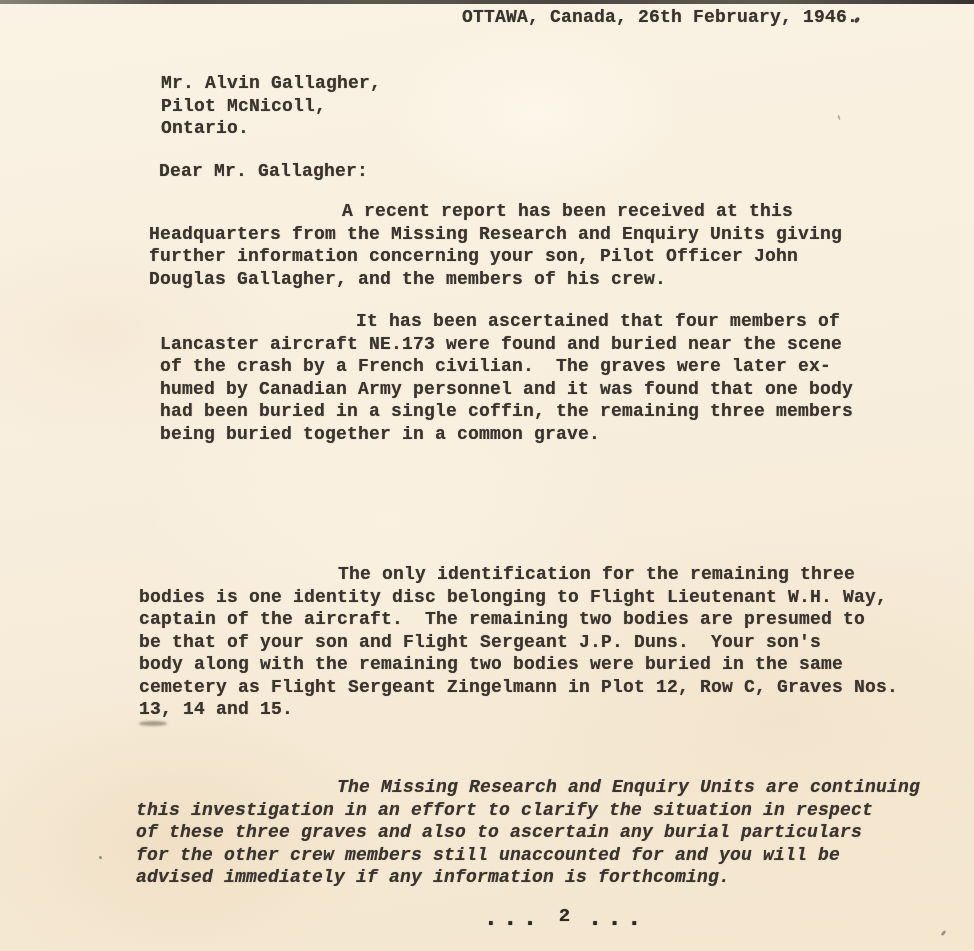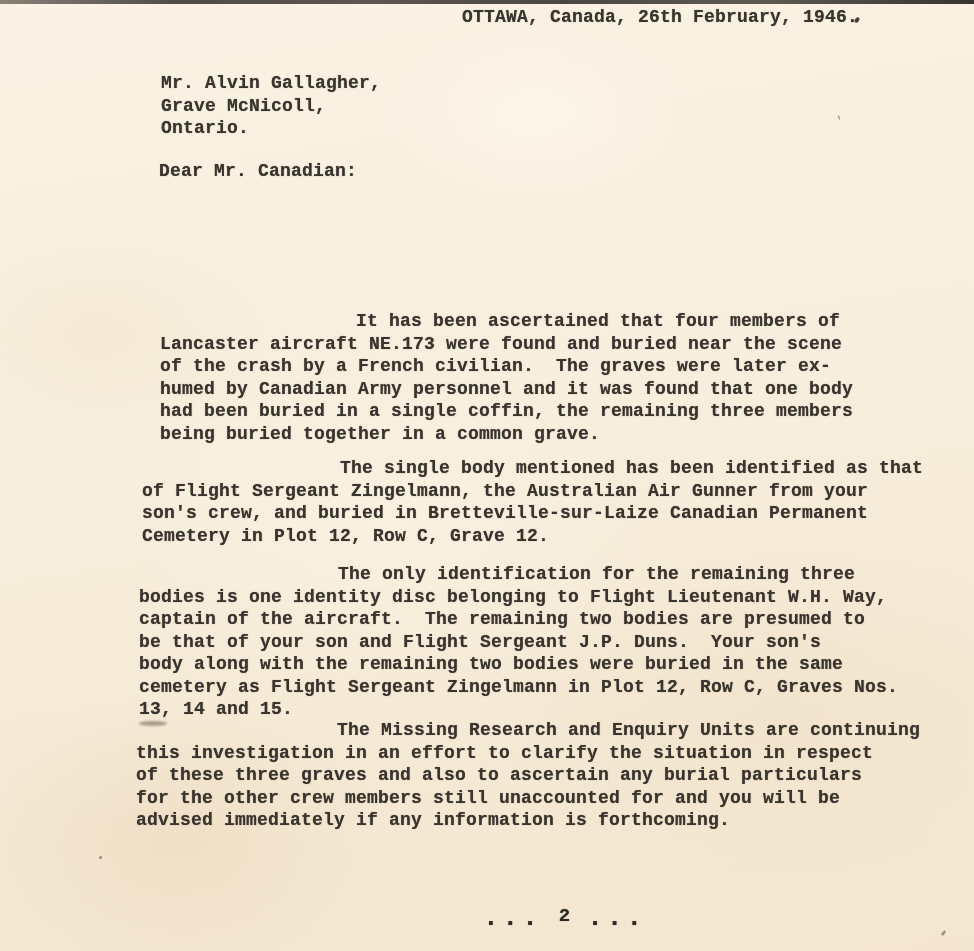--- a/index.html
+++ b/index.html
@@ -42,21 +42,21 @@
     white-space: pre-wrap;
   }
   .date-line { top: 6px; left: 462px; }
   .recipient { top: 72px; left: 161px; white-space: pre-line; }
   .salutation { top: 160px; left: 159px; }
   .para { width: 820px; text-indent: 193px; }
   .para-1 { top: 200px; left: 149px; }
   .para-2 { top: 310px; left: 160px; text-indent: 196px; }
   .para-3 { top: 457px; left: 142px; text-indent: 198px; }
   .para-4 { top: 563px; left: 139px; text-indent: 199px; }
-  .para-5 { top: 719px; left: 136px; text-indent: 201px; }
+  .para-5 { top: 776px; left: 136px; text-indent: 201px; font-style: italic; }
   .page-footer {
     position: absolute;
     top: 905px;
     left: 483px;
     display: flex;
     align-items: baseline;
     gap: 17px;
     font-family: "Liberation Mono", "DejaVu Sans Mono", monospace;
     font-weight: 700;
     color: #2e2a25;
@@ -91,37 +91,37 @@
 </head>
 <body>
 
 <div class="scan-page">
 
   <div class="scan-edge"></div>
 
   <div class="typed date-line">OTTAWA, Canada, 26th February, 1946.</div>
 
   <div class="typed recipient">Mr. Alvin Gallagher,
-Grave McNicoll,
+Pilot McNicoll,
 Ontario.</div>
 
-  <div class="typed salutation">Dear Mr. Canadian:</div>
+  <div class="typed salutation">Dear Mr. Gallagher:</div>
 
+  <div class="typed para para-1">A recent report has been received at this
+Headquarters from the Missing Research and Enquiry Units giving
+further information concerning your son, Pilot Officer John
+Douglas Gallagher, and the members of his crew.</div>
 
   <div class="typed para para-2">It has been ascertained that four members of
 Lancaster aircraft NE.173 were found and buried near the scene
 of the crash by a French civilian.  The graves were later ex-
 humed by Canadian Army personnel and it was found that one body
 had been buried in a single coffin, the remaining three members
 being buried together in a common grave.</div>
 
-  <div class="typed para para-3">The single body mentioned has been identified as that
-of Flight Sergeant Zingelmann, the Australian Air Gunner from your
-son's crew, and buried in Bretteville-sur-Laize Canadian Permanent
-Cemetery in Plot 12, Row C, Grave 12.</div>
 
   <div class="typed para para-4">The only identification for the remaining three
 bodies is one identity disc belonging to Flight Lieutenant W.H. Way,
 captain of the aircraft.  The remaining two bodies are presumed to
 be that of your son and Flight Sergeant J.P. Duns.  Your son's
 body along with the remaining two bodies were buried in the same
 cemetery as Flight Sergeant Zingelmann in Plot 12, Row C, Graves Nos.
 13, 14 and 15.</div>
 
   <div class="typed para para-5">The Missing Research and Enquiry Units are continuing

